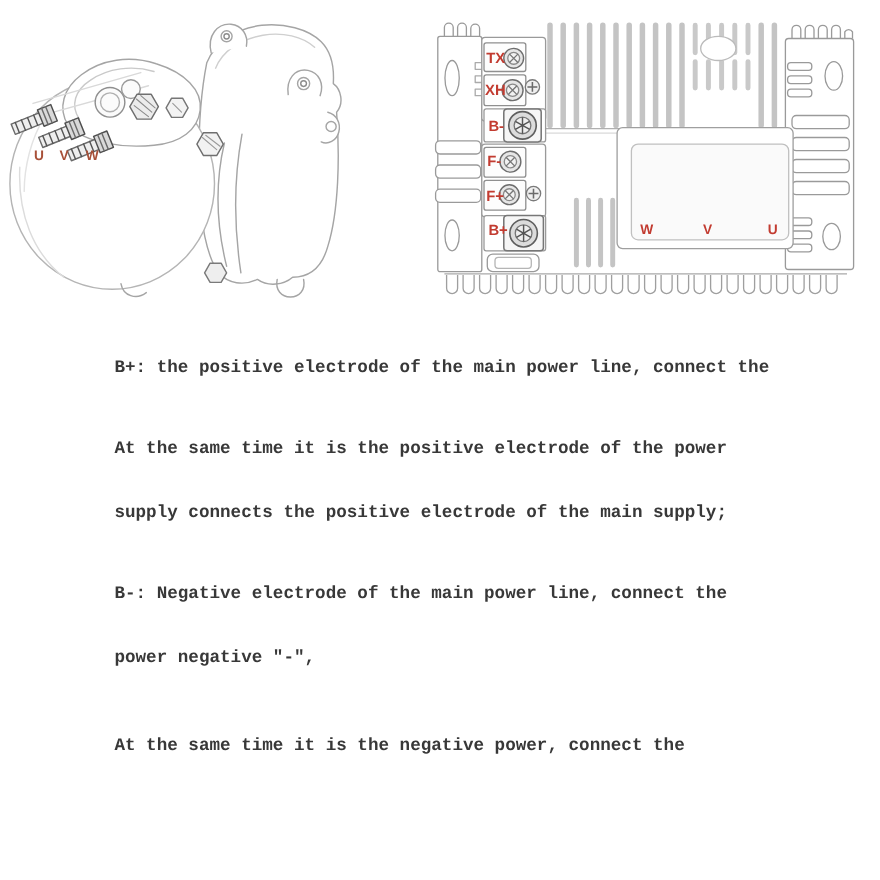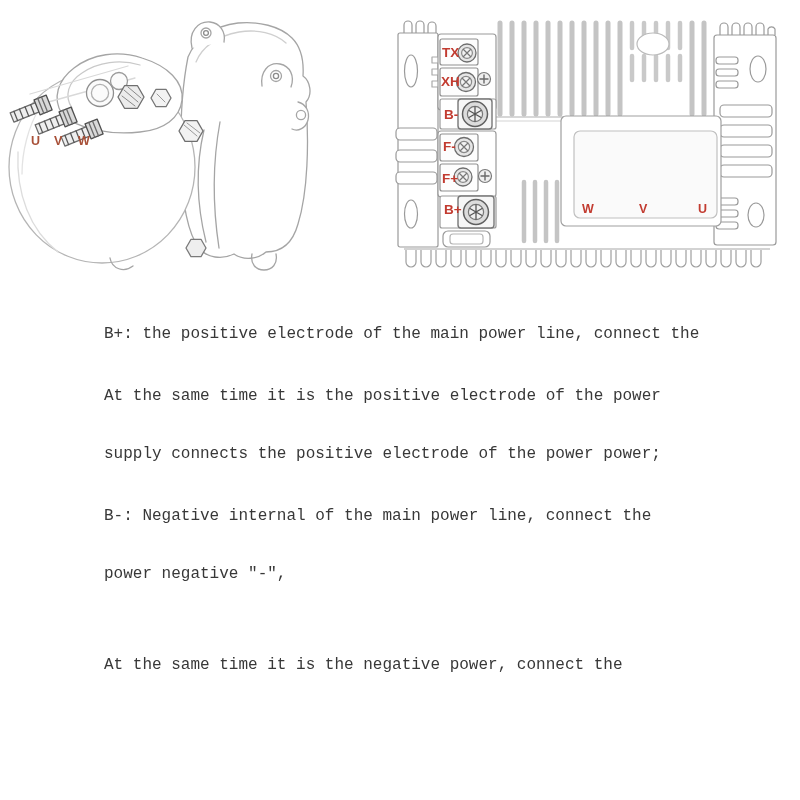--- a/index.html
+++ b/index.html
@@ -2,21 +2,21 @@
 <html><head>
 <meta charset="utf-8">
 <style>
   html,body{margin:0;padding:0;background:#ffffff;}
   .page{position:relative;width:800px;height:800px;background:#ffffff;overflow:hidden;
         font-family:"Liberation Sans",sans-serif;}
   .figure{position:absolute;}
   .desc{position:absolute;left:104px;top:286px;width:670px;
         font-family:"Liberation Mono","DejaVu Sans Mono",monospace;
         font-size:16px;line-height:19.5px;color:#383838;white-space:pre;}
-  .desc div{height:19.5px;}.m3{margin-top:3px}.m21{margin-top:32px}
+  .desc div{height:19.5px;font-weight:bold;}.m3{margin-top:15px}.m21{margin-top:21px}
   svg text{font-family:"Liberation Sans",sans-serif;font-weight:bold;}
 </style>
 </head>
 <body>
 
 <div class="page">
 
   <svg class="figure" style="left:0;top:2px" width="345" height="290" viewBox="0 0 345 290">
     <g fill="none" stroke="#a5a5a5" stroke-width="1.3" stroke-linejoin="round" stroke-linecap="round">
 
@@ -213,22 +213,22 @@
     <text x="48" y="173" font-size="13.5" fill="#c23b30">F+</text>
     <text x="50" y="204" font-size="13.5" fill="#c23b30">B+</text>
     <text x="188" y="203" font-size="12.5" fill="#c23b30">W</text>
     <text x="245" y="203" font-size="12.5" fill="#c23b30">V</text>
     <text x="304" y="203" font-size="12.5" fill="#c23b30">U</text>
   </svg>
 
   <div class="desc">
     <div>B+: the positive electrode of the main power line, connect the</div>
     <div class="m3">At the same time it is the positive electrode of the power</div>
-    <div>supply connects the positive electrode of the power power;</div>
-    <div class="m3">B-: Negative internal of the main power line, connect the</div>
+    <div>supply connects the positive electrode of the main supply;</div>
+    <div class="m3">B-: Negative electrode of the main power line, connect the</div>
     <div>power negative "-",</div>
     <div class="m21">At the same time it is the negative power, connect the</div>
     
     
     
     
     
     
     
     

